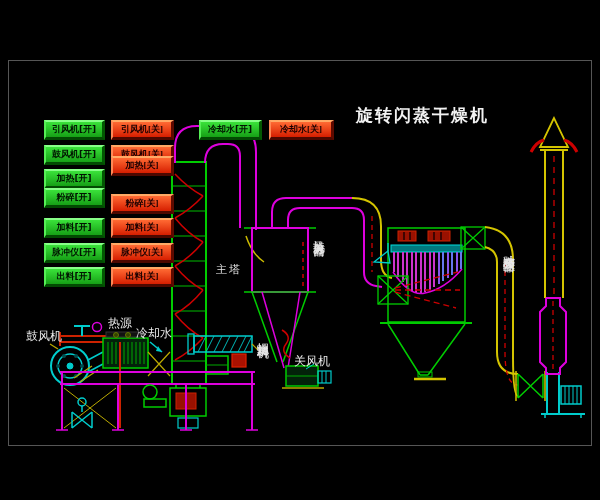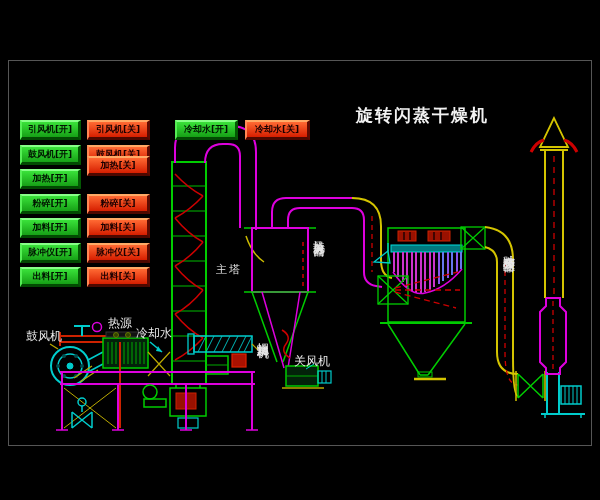--- a/index.html
+++ b/index.html
@@ -4,27 +4,27 @@
 <style>
   html,body{margin:0;padding:0;background:#000;}
   #screen{position:relative;width:600px;height:500px;background:#000;overflow:hidden;
           font-family:"DejaVu Sans",sans-serif;border-radius:23px;}
   #frame{position:absolute;left:8px;top:60px;width:582px;height:384px;border:1px solid #565656;}
   svg{position:absolute;left:0;top:0;}
   .lbl{position:absolute;color:#e8e8e8;font-size:12px;line-height:12px;white-space:nowrap;}
   .vlbl{writing-mode:vertical-rl;text-orientation:upright;letter-spacing:1px;white-space:normal;}
   #title{left:356px;top:109px;font-size:17px;font-weight:bold;letter-spacing:2px;color:#f2f2f2;}
   .btn{position:absolute;height:15px;font-size:9px;font-weight:bold;line-height:15px;
-       text-align:center;white-space:nowrap;overflow:hidden;cursor:pointer;}
+       text-align:center;white-space:nowrap;overflow:hidden;cursor:pointer;margin-left:24px;}
   .btn-on{background:linear-gradient(180deg,#3ae23a,#16a016);color:#001400;
        border-top:2px solid #88ff88;border-left:2px solid #55ee55;
        border-right:3px solid #035803;border-bottom:3px solid #024a02;}
   .btn-off{background:linear-gradient(180deg,#ff6a33,#d61e00);color:#1d0000;
        border-top:2px solid #ffaa66;border-left:2px solid #ff8855;
-       border-right:3px solid #5e0a00;border-bottom:3px solid #4d0800;}
+       border-right:3px solid #5e0a00;border-bottom:3px solid #4d0800;font-family:Liberation Serif, serif;}
 </style>
 </head>
 <body>
 
 <div id="screen">
   <div id="frame"></div>
 
   <svg width="600" height="500" viewBox="0 0 600 500">
 
     <g fill="none">
@@ -226,21 +226,21 @@
   <div class="lbl" style="left:108px;top:317px">热源</div>
   <div class="lbl" style="left:136px;top:327px">冷却水</div>
   <div class="lbl" style="left:26px;top:330px">鼓风机</div>
 
   <div class="btn btn-on" style="left:20px;top:120px;width:56px">引风机[开]</div>
   <div class="btn btn-off" style="left:87px;top:120px;width:58px">引风机[关]</div>
   <div class="btn btn-on" style="left:20px;top:145px;width:56px">鼓风机[开]</div>
   <div class="btn btn-off" style="left:87px;top:145px;width:58px">鼓风机[关]</div>
   <div class="btn btn-on" style="left:20px;top:169px;width:56px">加热[开]</div>
   <div class="btn btn-off" style="left:87px;top:156px;width:58px">加热[关]</div>
-  <div class="btn btn-on" style="left:20px;top:194px;width:56px">粉碎[开]</div>
+  <div class="btn btn-on" style="left:20px;top:188px;width:56px">粉碎[开]</div>
   <div class="btn btn-off" style="left:87px;top:194px;width:58px">粉碎[关]</div>
   <div class="btn btn-on" style="left:20px;top:218px;width:56px">加料[开]</div>
   <div class="btn btn-off" style="left:87px;top:218px;width:58px">加料[关]</div>
   <div class="btn btn-on" style="left:20px;top:243px;width:56px">脉冲仪[开]</div>
   <div class="btn btn-off" style="left:87px;top:243px;width:58px">脉冲仪[关]</div>
   <div class="btn btn-on" style="left:20px;top:267px;width:56px">出料[开]</div>
   <div class="btn btn-on" style="left:175px;top:120px;width:58px">冷却水[开]</div>
   <div class="btn btn-off" style="left:87px;top:267px;width:58px">出料[关]</div>
   <div class="btn btn-off" style="left:245px;top:120px;width:60px">冷却水[关]</div>
 </div>

